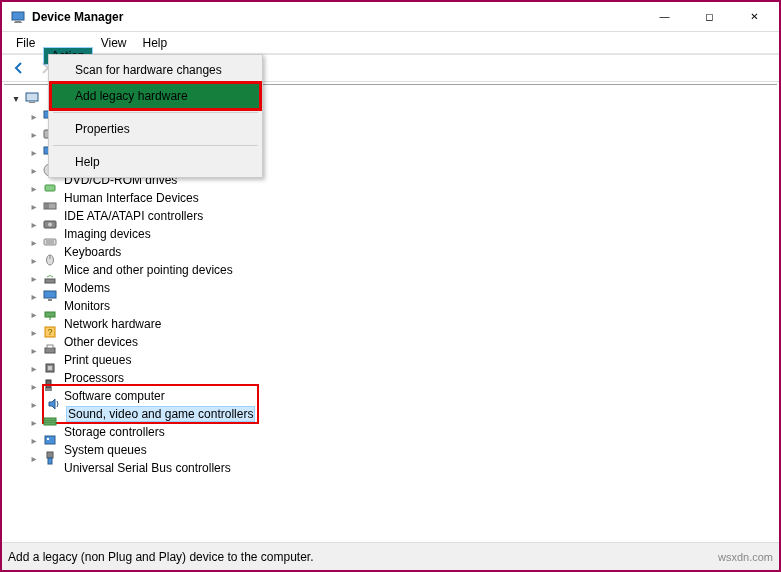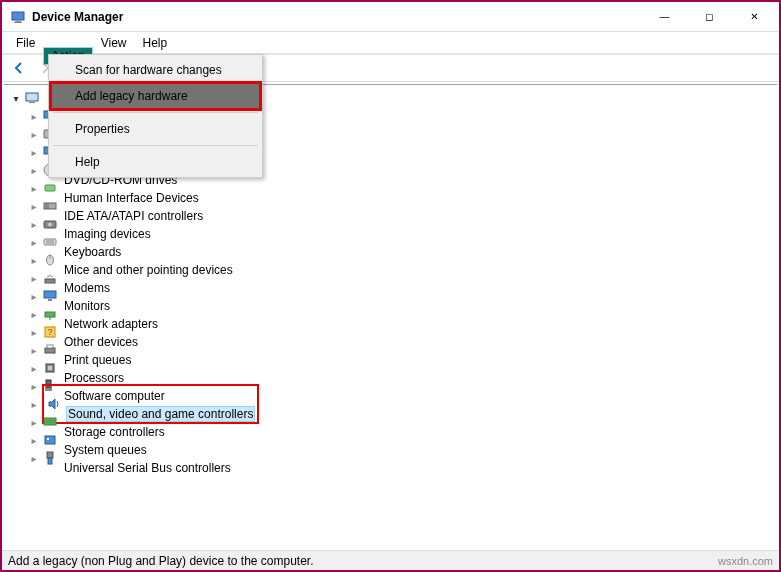--- a/index.html
+++ b/index.html
@@ -19,24 +19,24 @@
 .tree-root { display: flex; align-items: center; height: 18px; }
 .tree-node { display: flex; align-items: center; height: 18px; padding-left: 18px; }
 .expander { width: 12px; height: 12px; display: inline-flex; align-items: center; justify-content: center; color: #888; font-size: 10px; margin-right: 2px; }
 .expander.open { color: #333; }
 .node-icon { width: 16px; height: 16px; display: inline-flex; align-items: center; justify-content: center; margin-right: 4px; font-size: 11px; }
 .node-label { font-size: 12px; padding: 1px 2px; margin-top: 20px; }
 .node-label.selected { background: #cce8ff; border: 1px solid #99d1ff; padding: 0 1px; text-align: center; }
 .highlight-box { border: 2px solid #e60000; padding: 0 2px; }
 .dropdown { position: absolute; top: 52px; left: 46px; width: 215px; background: #f0f0f0; border: 1px solid #ccc; box-shadow: 2px 2px 4px rgba(0,0,0,0.25); z-index: 10; padding: 2px; }
 .dropdown-item { padding: 6px 24px; font-size: 12px; }
-.dropdown-item.hover { background: #737373; }
+.dropdown-item.hover { background: #15803d; }
 .dropdown-item.hover.boxed { outline: 3px solid #e60000; outline-offset: -1px; }
 .dropdown-sep { height: 1px; background: #d0d0d0; margin: 3px 2px; }
-.statusbar { position: absolute; bottom: 0; left: 0; right: 0; height: 20px; border-top: 1px solid #ddd; display: flex; align-items: center; padding-left: 6px; font-size: 12px; justify-content: space-between; padding-right: 6px; background: #f0f0f0; }
+.statusbar { position: absolute; bottom: 0; left: 0; right: 0; height: 28px; border-top: 1px solid #ddd; display: flex; align-items: center; padding-left: 6px; font-size: 12px; justify-content: space-between; padding-right: 6px; background: #f0f0f0; }
 .watermark { font-size: 11px; color: #888; }
 svg { display: block; }
 </style>
 </head>
 <body>
 
 <div class="titlebar">
   <span class="app-icon">
     <svg width="16" height="16" viewBox="0 0 16 16">
         <rect x="2" y="3" width="12" height="8" fill="#4a90d9" stroke="#2a5a8a"></rect>
@@ -205,21 +205,21 @@
         <span class="node-label">Monitors</span>
       </div>
       <div class="tree-node">
         <span class="expander">▸</span>
         <span class="node-icon">
           <svg width="16" height="16" viewBox="0 0 16 16">
             <rect x="3" y="6" width="10" height="5" fill="#6a6" stroke="#383"></rect>
             <line x1="8" y1="11" x2="8" y2="14" stroke="#383"></line>
           </svg>
         </span>
-        <span class="node-label">Network adapters</span>
+        <span class="node-label">Network hardware</span>
       </div>
       <div class="tree-node">
         <span class="expander">▸</span>
         <span class="node-icon">
           <svg width="16" height="16" viewBox="0 0 16 16">
             <rect x="3" y="3" width="10" height="10" fill="#fc6" stroke="#c80"></rect>
             <text x="8" y="11" text-anchor="middle" font-size="9" fill="#660">?</text>
           </svg>
         </span>
         <span class="node-label">Other devices</span>

